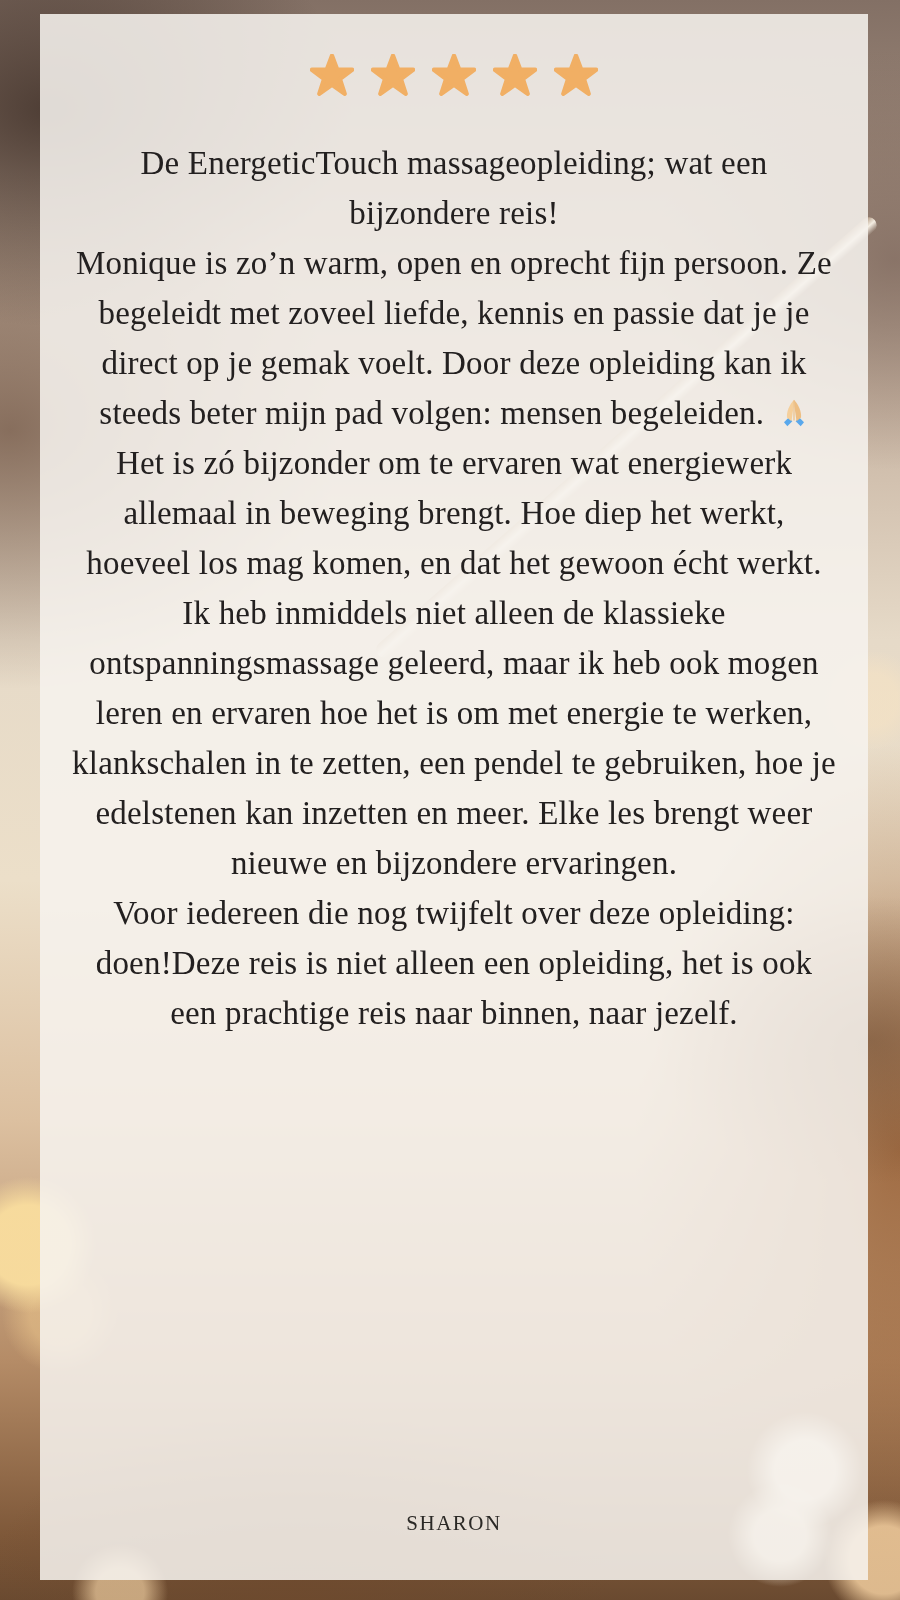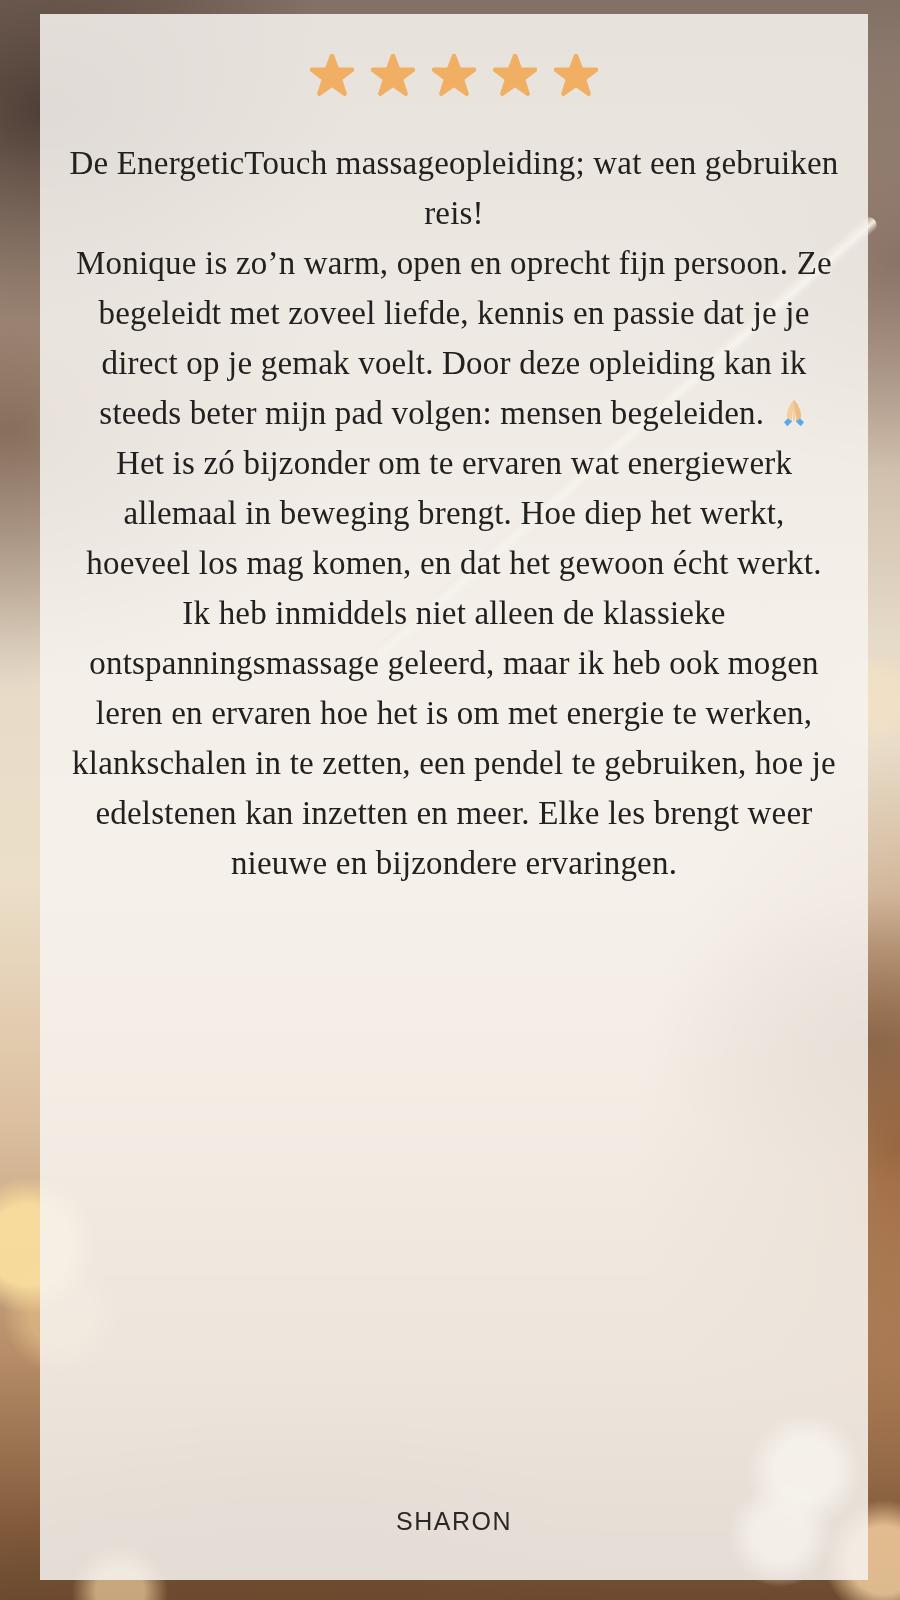--- a/index.html
+++ b/index.html
@@ -43,22 +43,22 @@
   .stars svg{display:block;}
   .review-text{
     margin-top:42px;width:770px;text-align:center;
     font-size:33px;line-height:50px;color:var(--text);
     letter-spacing:.2px;
   }
   .review-text p{margin:0;}
   .emoji{display:inline-block;vertical-align:-4px;margin-left:6px;}
   .reviewer{
     margin-top:auto;
-    font-family:Liberation Sans, sans-serif;
-    font-size:25px;letter-spacing:1.5px;color:var(--reviewer);
+    font-family:Liberation Serif, serif;
+    font-size:21px;letter-spacing:1.5px;color:var(--reviewer);
   }
 </style>
 </head>
 <body>
 
 <div class="bg">
   <div class="stick"></div>
 </div>
 
 <div class="card">
@@ -77,26 +77,27 @@
 
   <svg width="44" height="42" viewBox="0 0 100 96">
     <polygon points="50,4 62,36 96,36 68,57 79,91 50,70 21,91 32,57 4,36 38,36" fill="var(--star)" stroke="var(--star)" stroke-width="10" stroke-linejoin="round"></polygon>
   </svg>
 
   <svg width="44" height="42" viewBox="0 0 100 96">
     <polygon points="50,4 62,36 96,36 68,57 79,91 50,70 21,91 32,57 4,36 38,36" fill="var(--star)" stroke="var(--star)" stroke-width="10" stroke-linejoin="round"></polygon>
   </svg>
 </div>
   <div class="review-text">
-      <p>De EnergeticTouch massageopleiding; wat een gebruiken reis!</p>
+      <p>De EnergeticTouch massageopleiding; wat een bijzondere reis!</p>
       <p>Monique is zo’n warm, open en oprecht fijn persoon. Ze begeleidt met zoveel liefde, kennis en passie dat je je direct op je gemak voelt. Door deze opleiding kan ik steeds beter mijn pad volgen: mensen begeleiden. 
   <svg class="emoji" width="30" height="30" viewBox="0 0 36 36">
     <polygon points="6,29 12,23 16,28 10,34" fill="var(--emoji_sleeve)"></polygon>
     <polygon points="30,29 24,23 20,28 26,34" fill="var(--emoji_sleeve)"></polygon>
     <path d="M18 2 C12.5 8 9 16 9.5 23.5 L15 28 L17.5 10 Z" fill="var(--emoji_hand_light)"></path>
     <path d="M18 2 C23.5 8 27 16 26.5 23.5 L21 28 L18.5 10 Z" fill="var(--emoji_hand_dark)"></path>
     <rect x="17.3" y="3" width="1.4" height="24" fill="var(--emoji_hand_dark)"></rect>
   </svg>
 </p>
       <p>Het is zó bijzonder om te ervaren wat energiewerk allemaal in beweging brengt. Hoe diep het werkt, hoeveel los mag komen, en dat het gewoon écht werkt. Ik heb inmiddels niet alleen de klassieke ontspanningsmassage geleerd, maar ik heb ook mogen leren en ervaren hoe het is om met energie te werken, klankschalen in te zetten, een pendel te gebruiken, hoe je edelstenen kan inzetten en meer. Elke les brengt weer nieuwe en bijzondere ervaringen.</p>
+      <p>Voor iedereen die nog twijfelt over deze opleiding: doen!Deze reis is niet alleen een opleiding, het is ook een prachtige reis naar binnen, naar jezelf.</p>
     </div>
   <div class="reviewer">SHARON</div>
 </div>
 
 </body></html>

